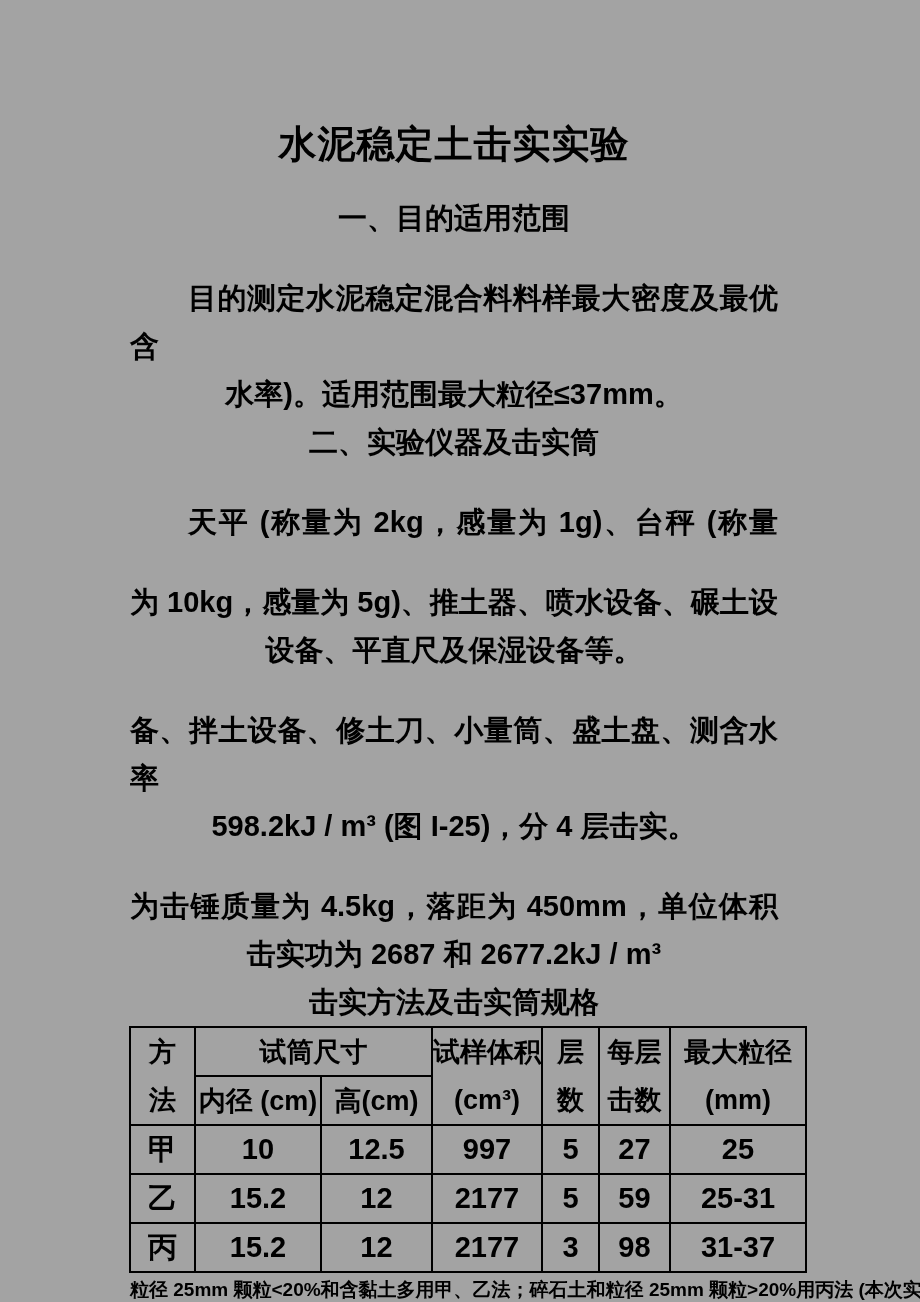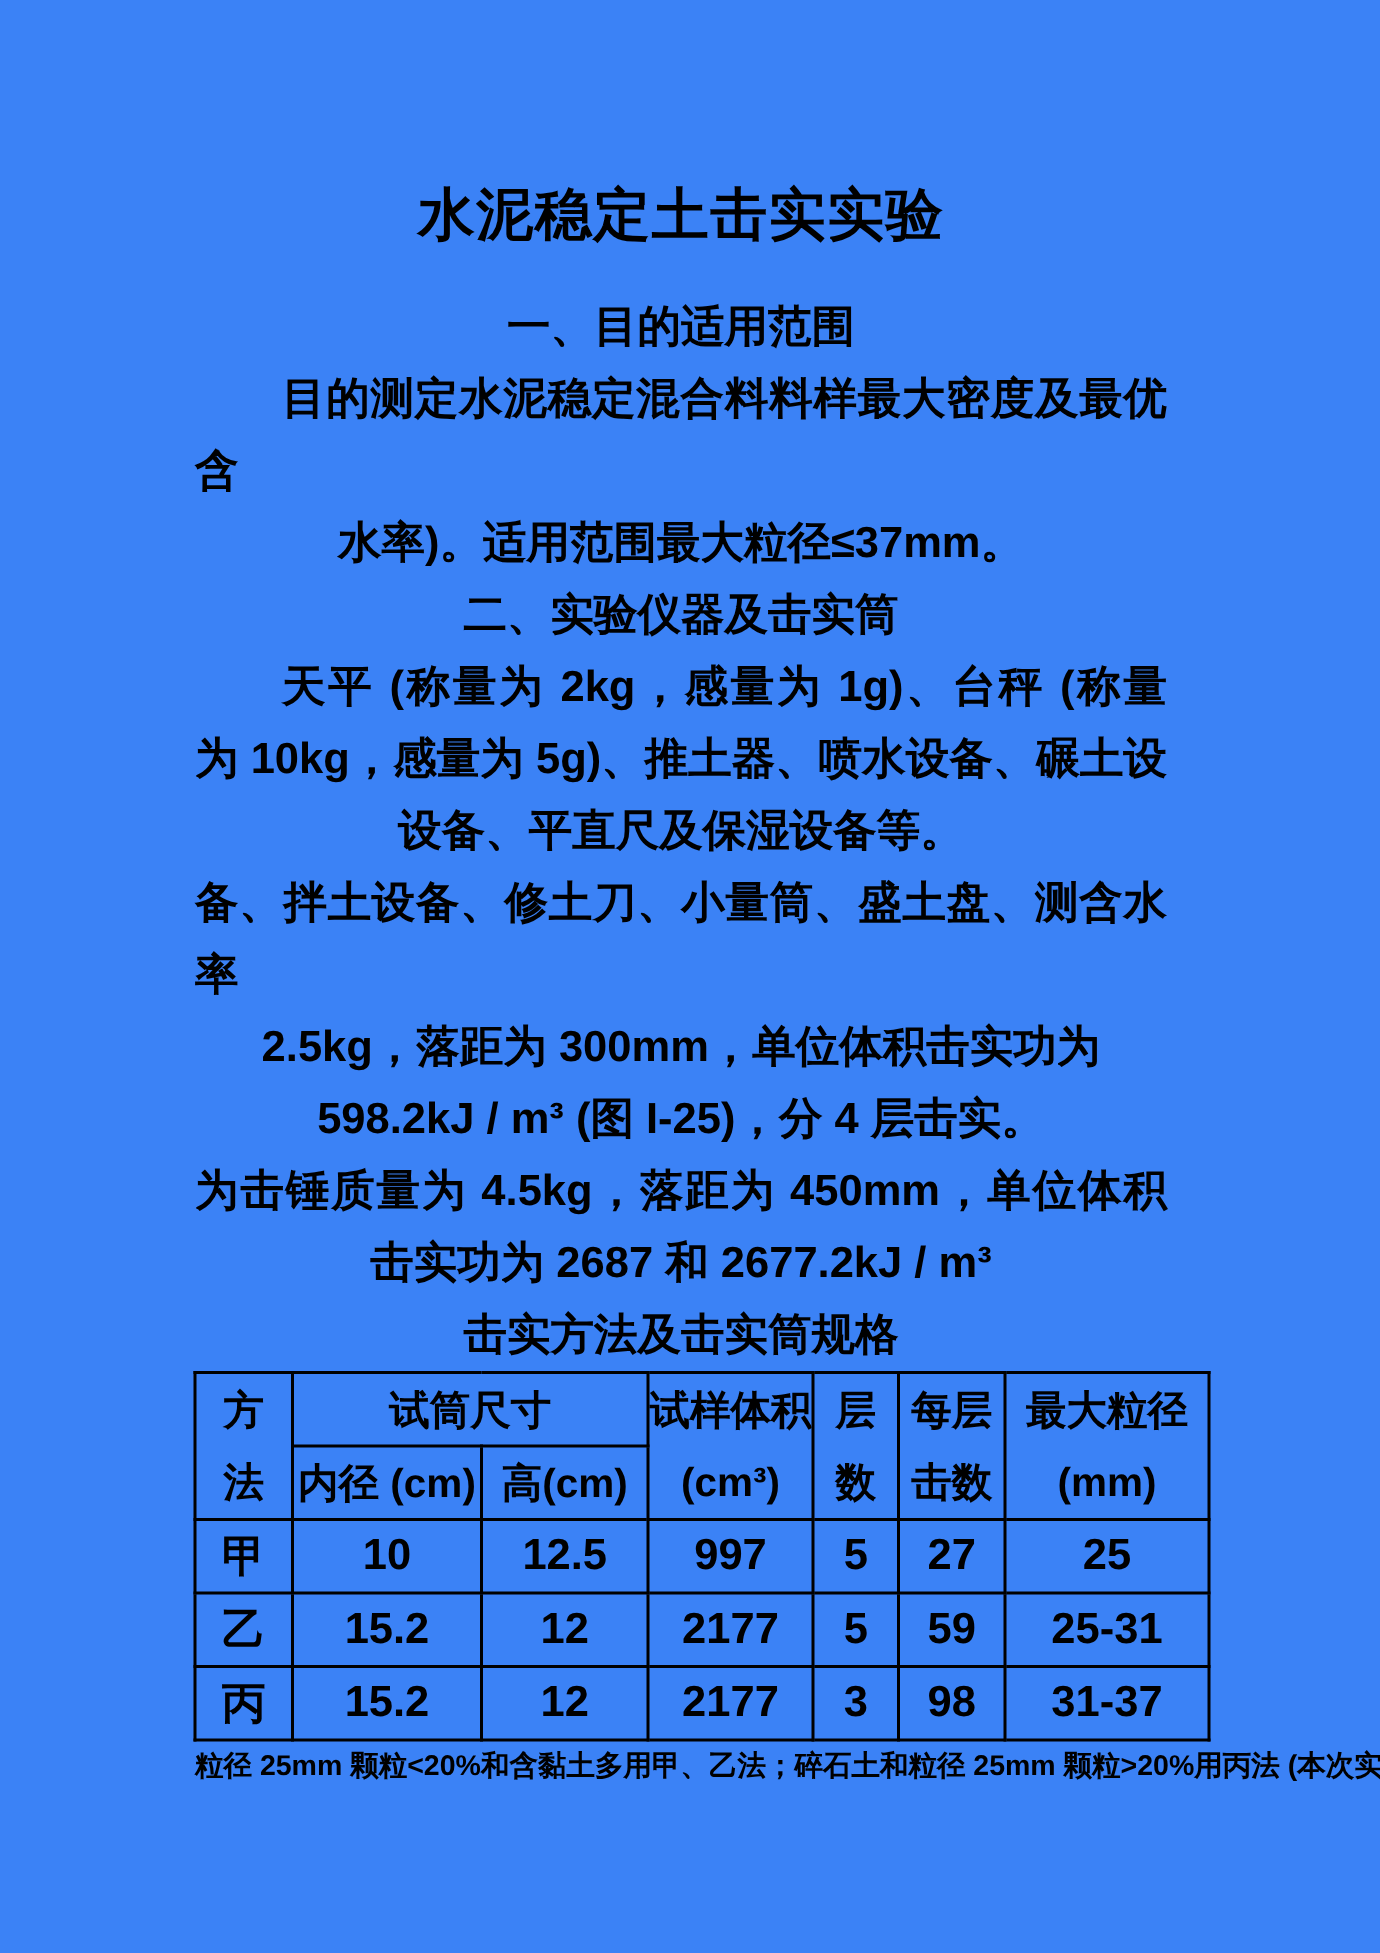--- a/index.html
+++ b/index.html
@@ -1,21 +1,21 @@
 <!DOCTYPE html>
 <html><head>
 <meta charset="utf-8">
 <style>
   * { margin: 0; padding: 0; box-sizing: border-box; }
   html, body { background: #ffffff; }
   .page {
     position: relative;
     width: 920px;
     height: 1302px;
-    background: #3b82f6;
+    background: #a3a3a3;
     color: #000000;
     font-family: "Liberation Sans", sans-serif;
     font-weight: 700;
     overflow: hidden;
   }
   .content {
     padding: 120px 0 0 130px;
   }
   .doc-title {
     width: 648px;
@@ -33,20 +33,21 @@
   }
   .bline {
     width: 648px;
     font-size: 29px;
     line-height: 48px;
     text-align: center;
   }
   .fill {
     text-align: justify;
     text-align-last: justify;
+    margin-top: 32px;
   }
   .indent { text-indent: 58px; }
   .caption {
     width: 648px;
     font-size: 29px;
     line-height: 48px;
     text-align: center;
   }
   table.spec-table {
     border-collapse: collapse;
@@ -92,21 +93,20 @@
     <div class="bline fill indent">目的测定水泥稳定混合料料样最大密度及最优含</div>
     <div class="bline">水率)。适用范围最大粒径≤37mm。</div>
 
     <div class="hline">二、实验仪器及击实筒</div>
 
     <div class="bline fill indent">天平 (称量为 2kg，感量为 1g)、台秤 (称量</div>
     <div class="bline fill">为 10kg，感量为 5g)、推土器、喷水设备、碾土设</div>
     <div class="bline">设备、平直尺及保湿设备等。</div>
     <div class="bline fill">备、拌土设备、修土刀、小量筒、盛土盘、测含水率</div>
 
-    <div class="bline">2.5kg，落距为 300mm，单位体积击实功为</div>
     <div class="bline">598.2kJ / m³ (图 I-25)，分 4 层击实。</div>
 
     <div class="bline fill">为击锤质量为 4.5kg，落距为 450mm，单位体积</div>
     <div class="bline">击实功为 2687 和 2677.2kJ / m³</div>
 
     <div class="caption">击实方法及击实筒规格</div>
 
     <table class="spec-table">
       <colgroup>
         <col style="width:65px">

